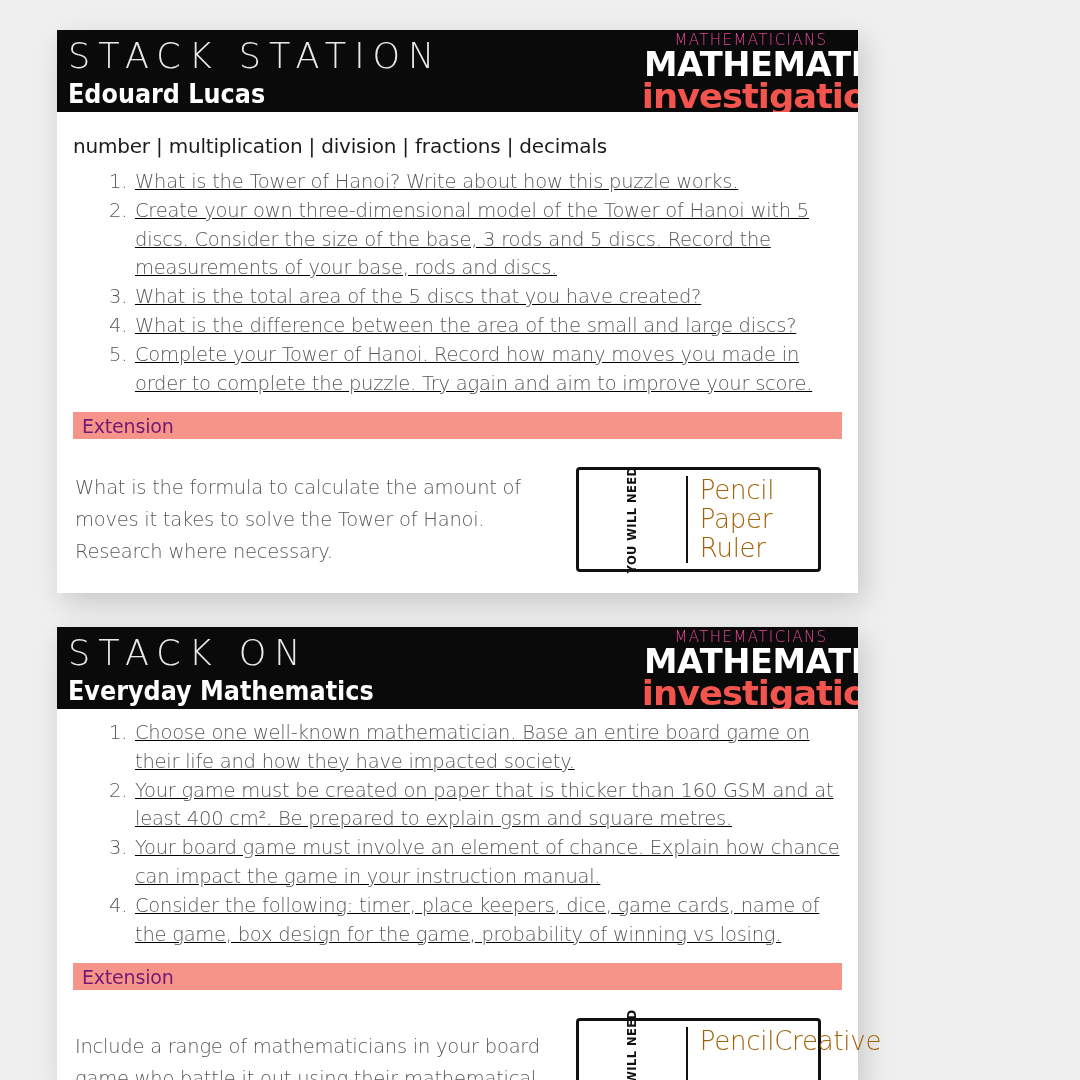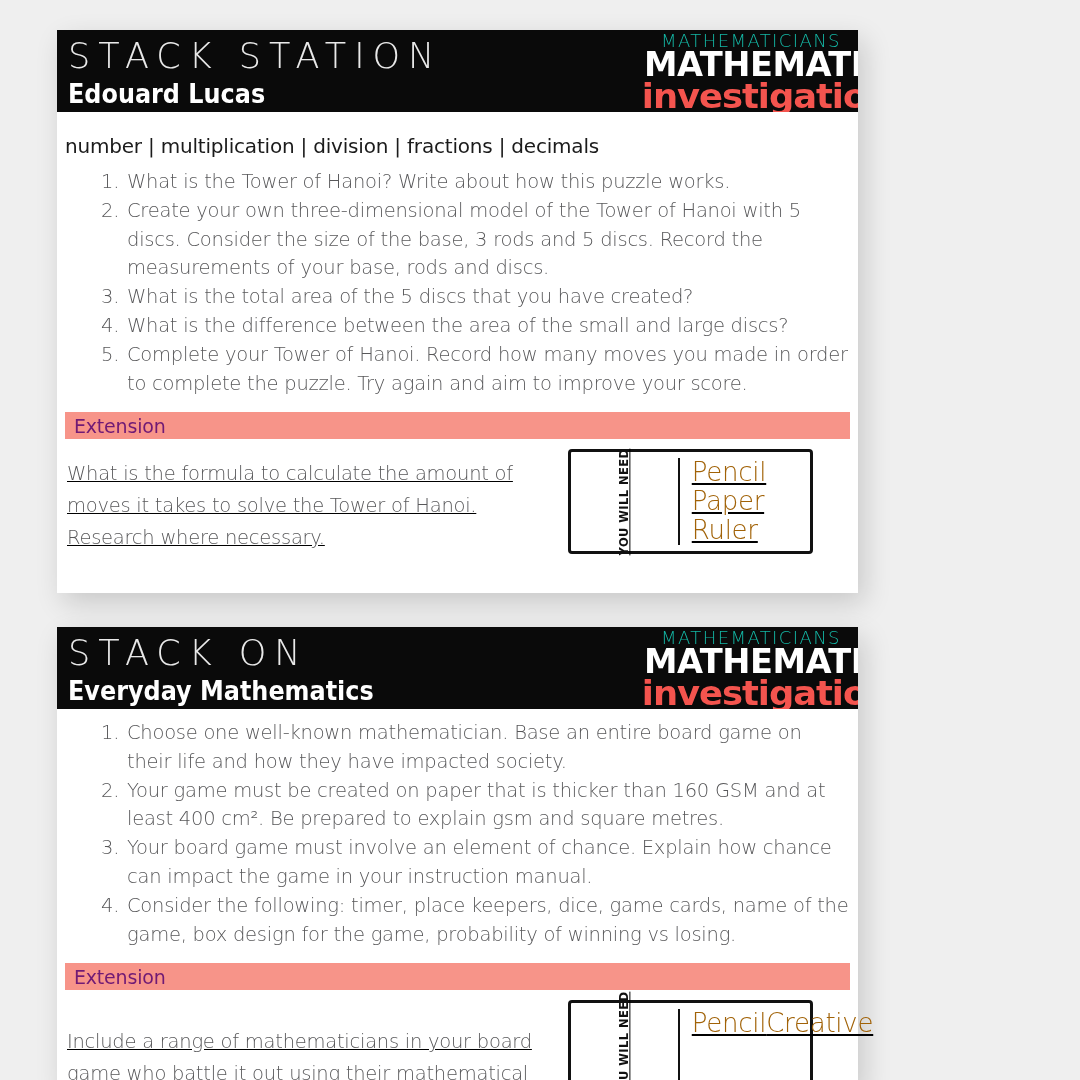--- a/index.html
+++ b/index.html
@@ -69,23 +69,23 @@
 
   
   .logo {
     position: absolute;
     right: 2px;
     top: 2px;
     width: 210px;
     text-align: center;
   }
   .logo-line1 {
-    color: #14b8a6;
-    font-family: "DejaVu Sans", sans-serif;
-    font-size: 18px;
+    color: #ec4899;
+    font-family: "DejaVu Sans", sans-serif;
+    font-size: 15px;
     font-weight: 300;
     letter-spacing: 1.4px;
     line-height: 17px;
     white-space: nowrap;
   }
   .logo-line2 {
     color: #ffffff;
     font-family: "DejaVu Sans", sans-serif;
     font-size: 33px;
     font-weight: bold;
@@ -100,40 +100,41 @@
     font-size: 34px;
     font-weight: bold;
     letter-spacing: -1px;
     line-height: 32px;
     white-space: nowrap;
     transform: scaleX(1.04);
   }
 
   
   .card-body {
-    padding: 0 8px;
+    padding: 0 16px;
     position: relative;
   }
 
   .strands {
     color: #1b1b1b;
     font-family: "DejaVu Sans", sans-serif;
     font-size: 20px;
     font-weight: 500;
     letter-spacing: -0.2px;
     padding-top: 22px;
     white-space: nowrap;
   }
 
   
   .task-list {
     margin: 10px 0 0 36px;
     padding: 0;
     list-style: none;
     counter-reset: task;
+    text-decoration: underline;
   }
   .task-list li {
     counter-increment: task;
     position: relative;
     color: #58585a;
     font-family: "DejaVu Sans", sans-serif;
     font-weight: 300;
     font-size: 19.5px;
     line-height: 28.8px;
     padding-left: 26px;
@@ -160,23 +161,22 @@
   .ext-label {
     color: #701a75;
     font-family: "DejaVu Sans", sans-serif;
     font-size: 19px;
     font-weight: 400;
     letter-spacing: -0.2px;
   }
 
   .ext-body {
     display: flex;
-    align-items: flex-end;
-    margin-top: 10px;
-    text-decoration: underline;
+    align-items: center;
+    margin-top: 28px;
   }
   .ext-text {
     flex: 0 0 500px;
     color: #58585a;
     font-family: "DejaVu Sans", sans-serif;
     font-weight: 300;
     font-size: 19.5px;
     line-height: 32px;
     letter-spacing: -0.25px;
     padding-left: 2px;

